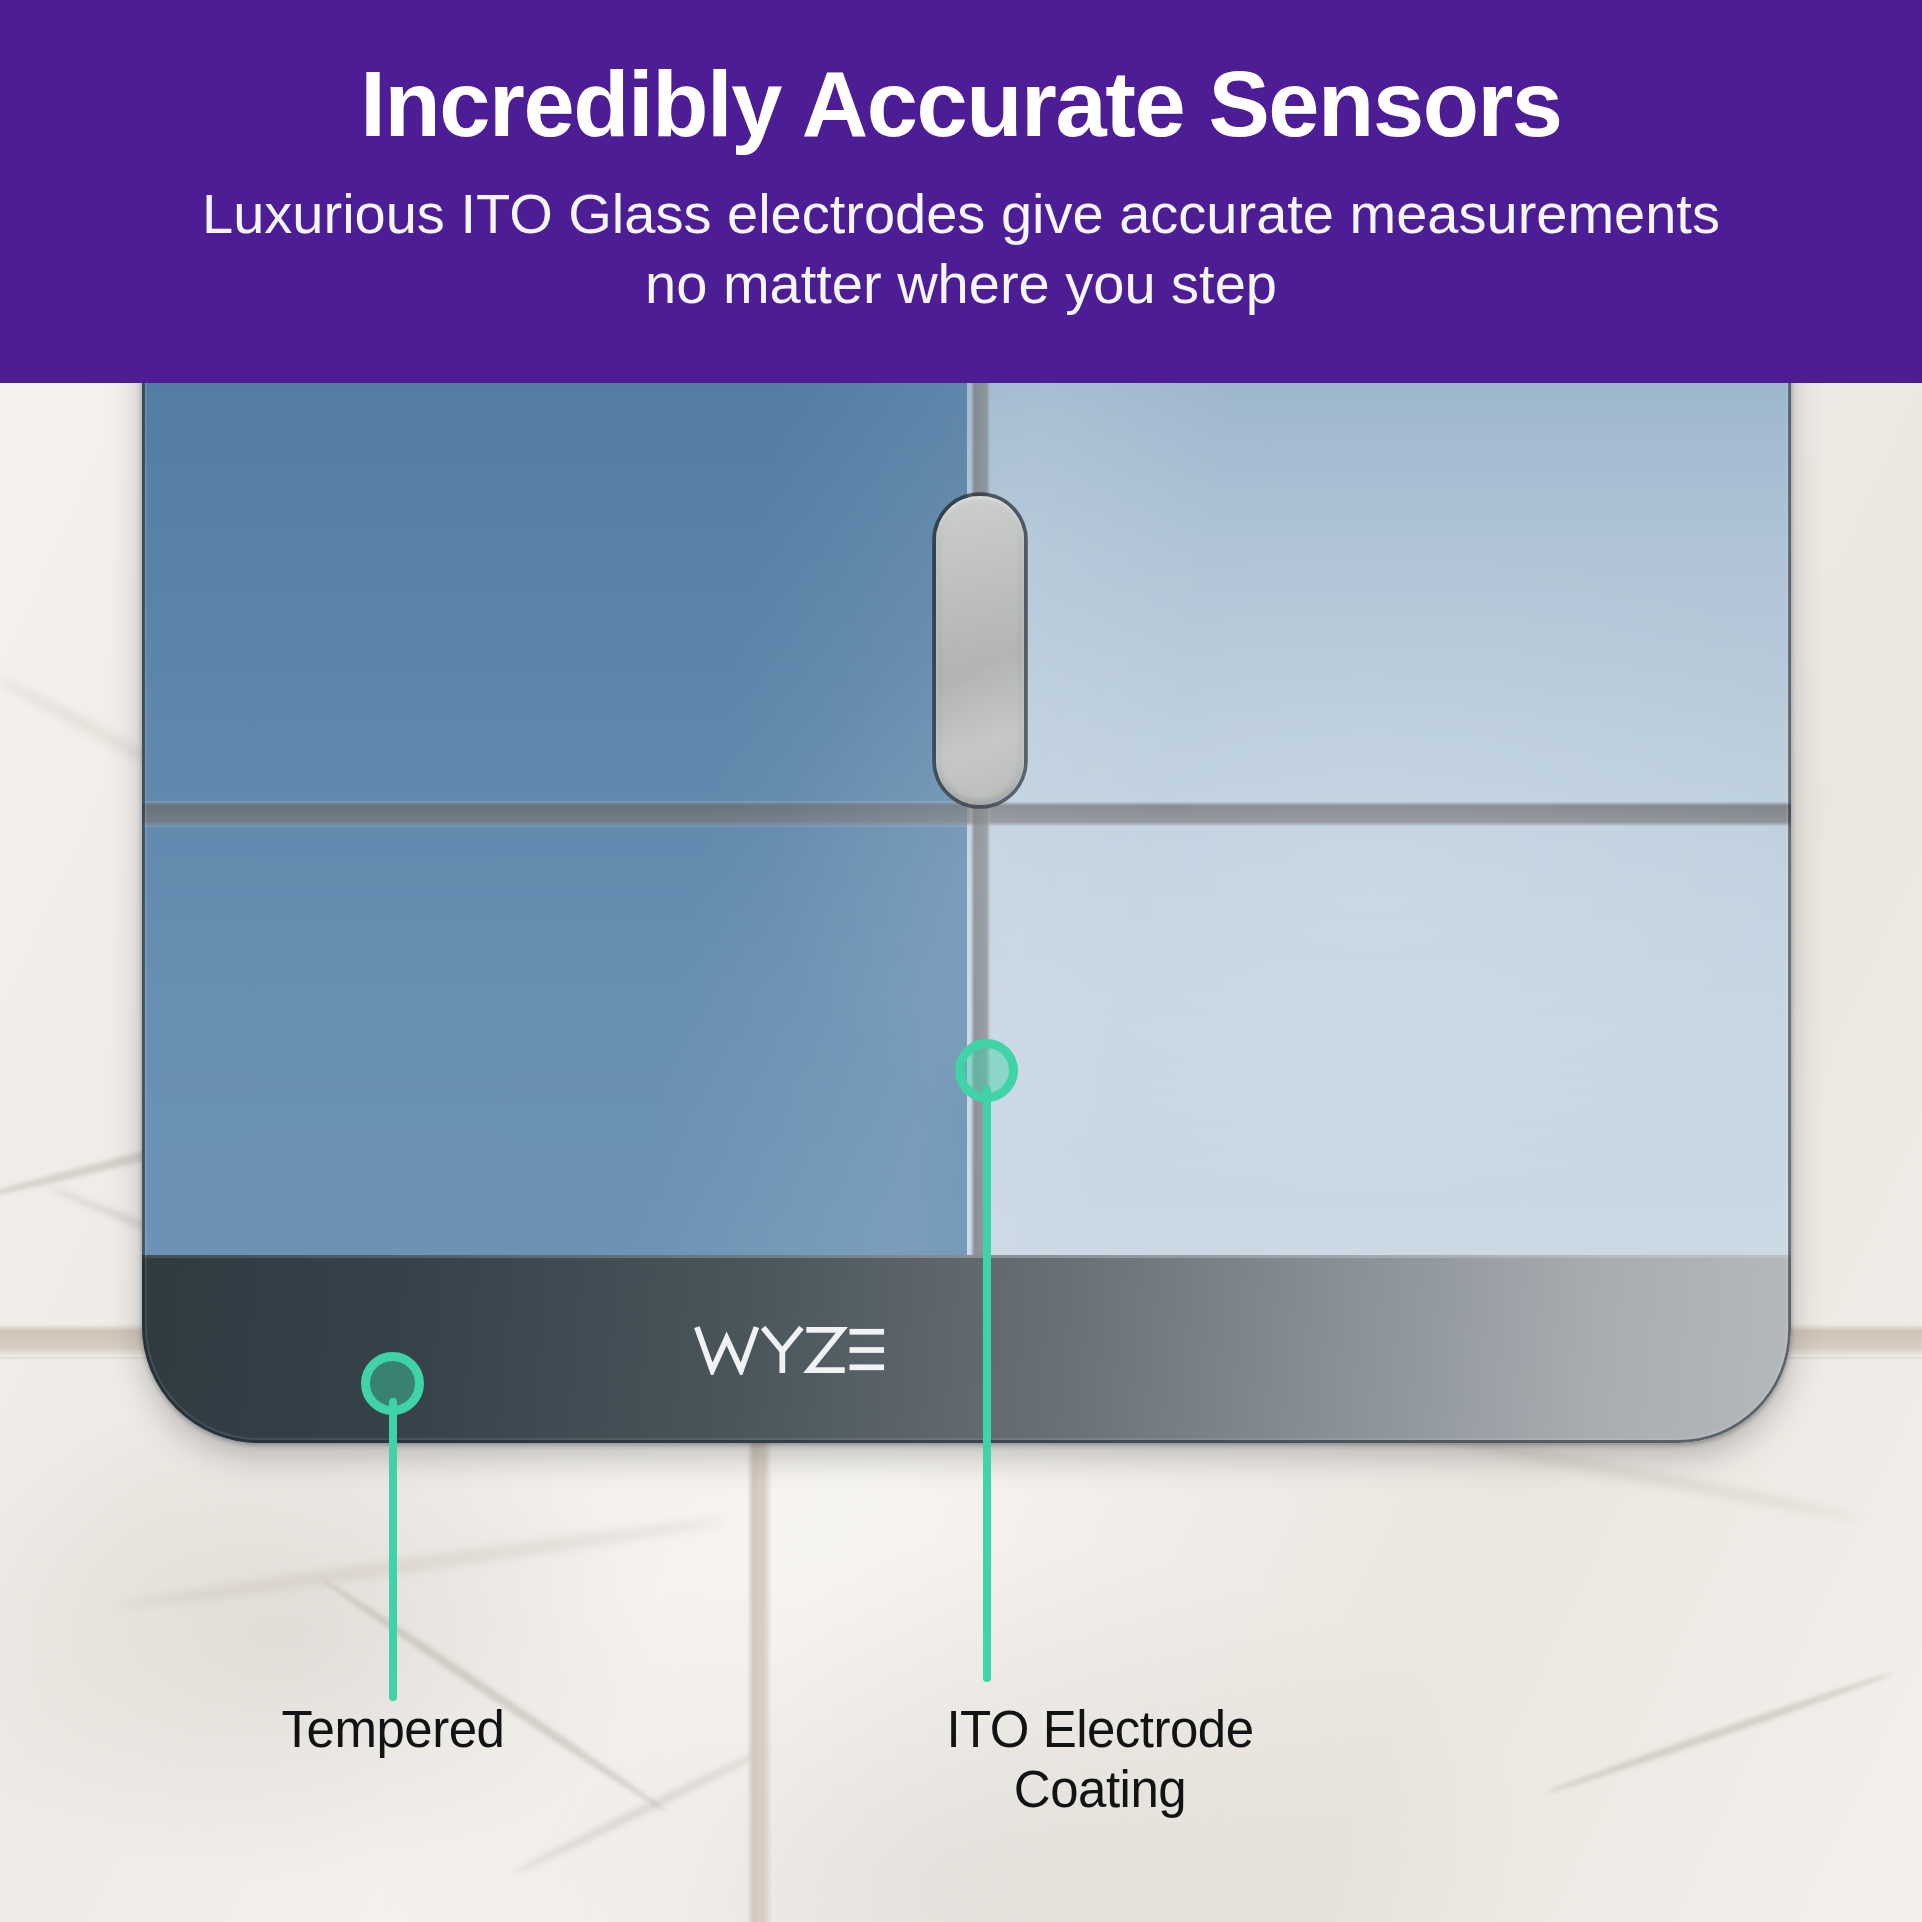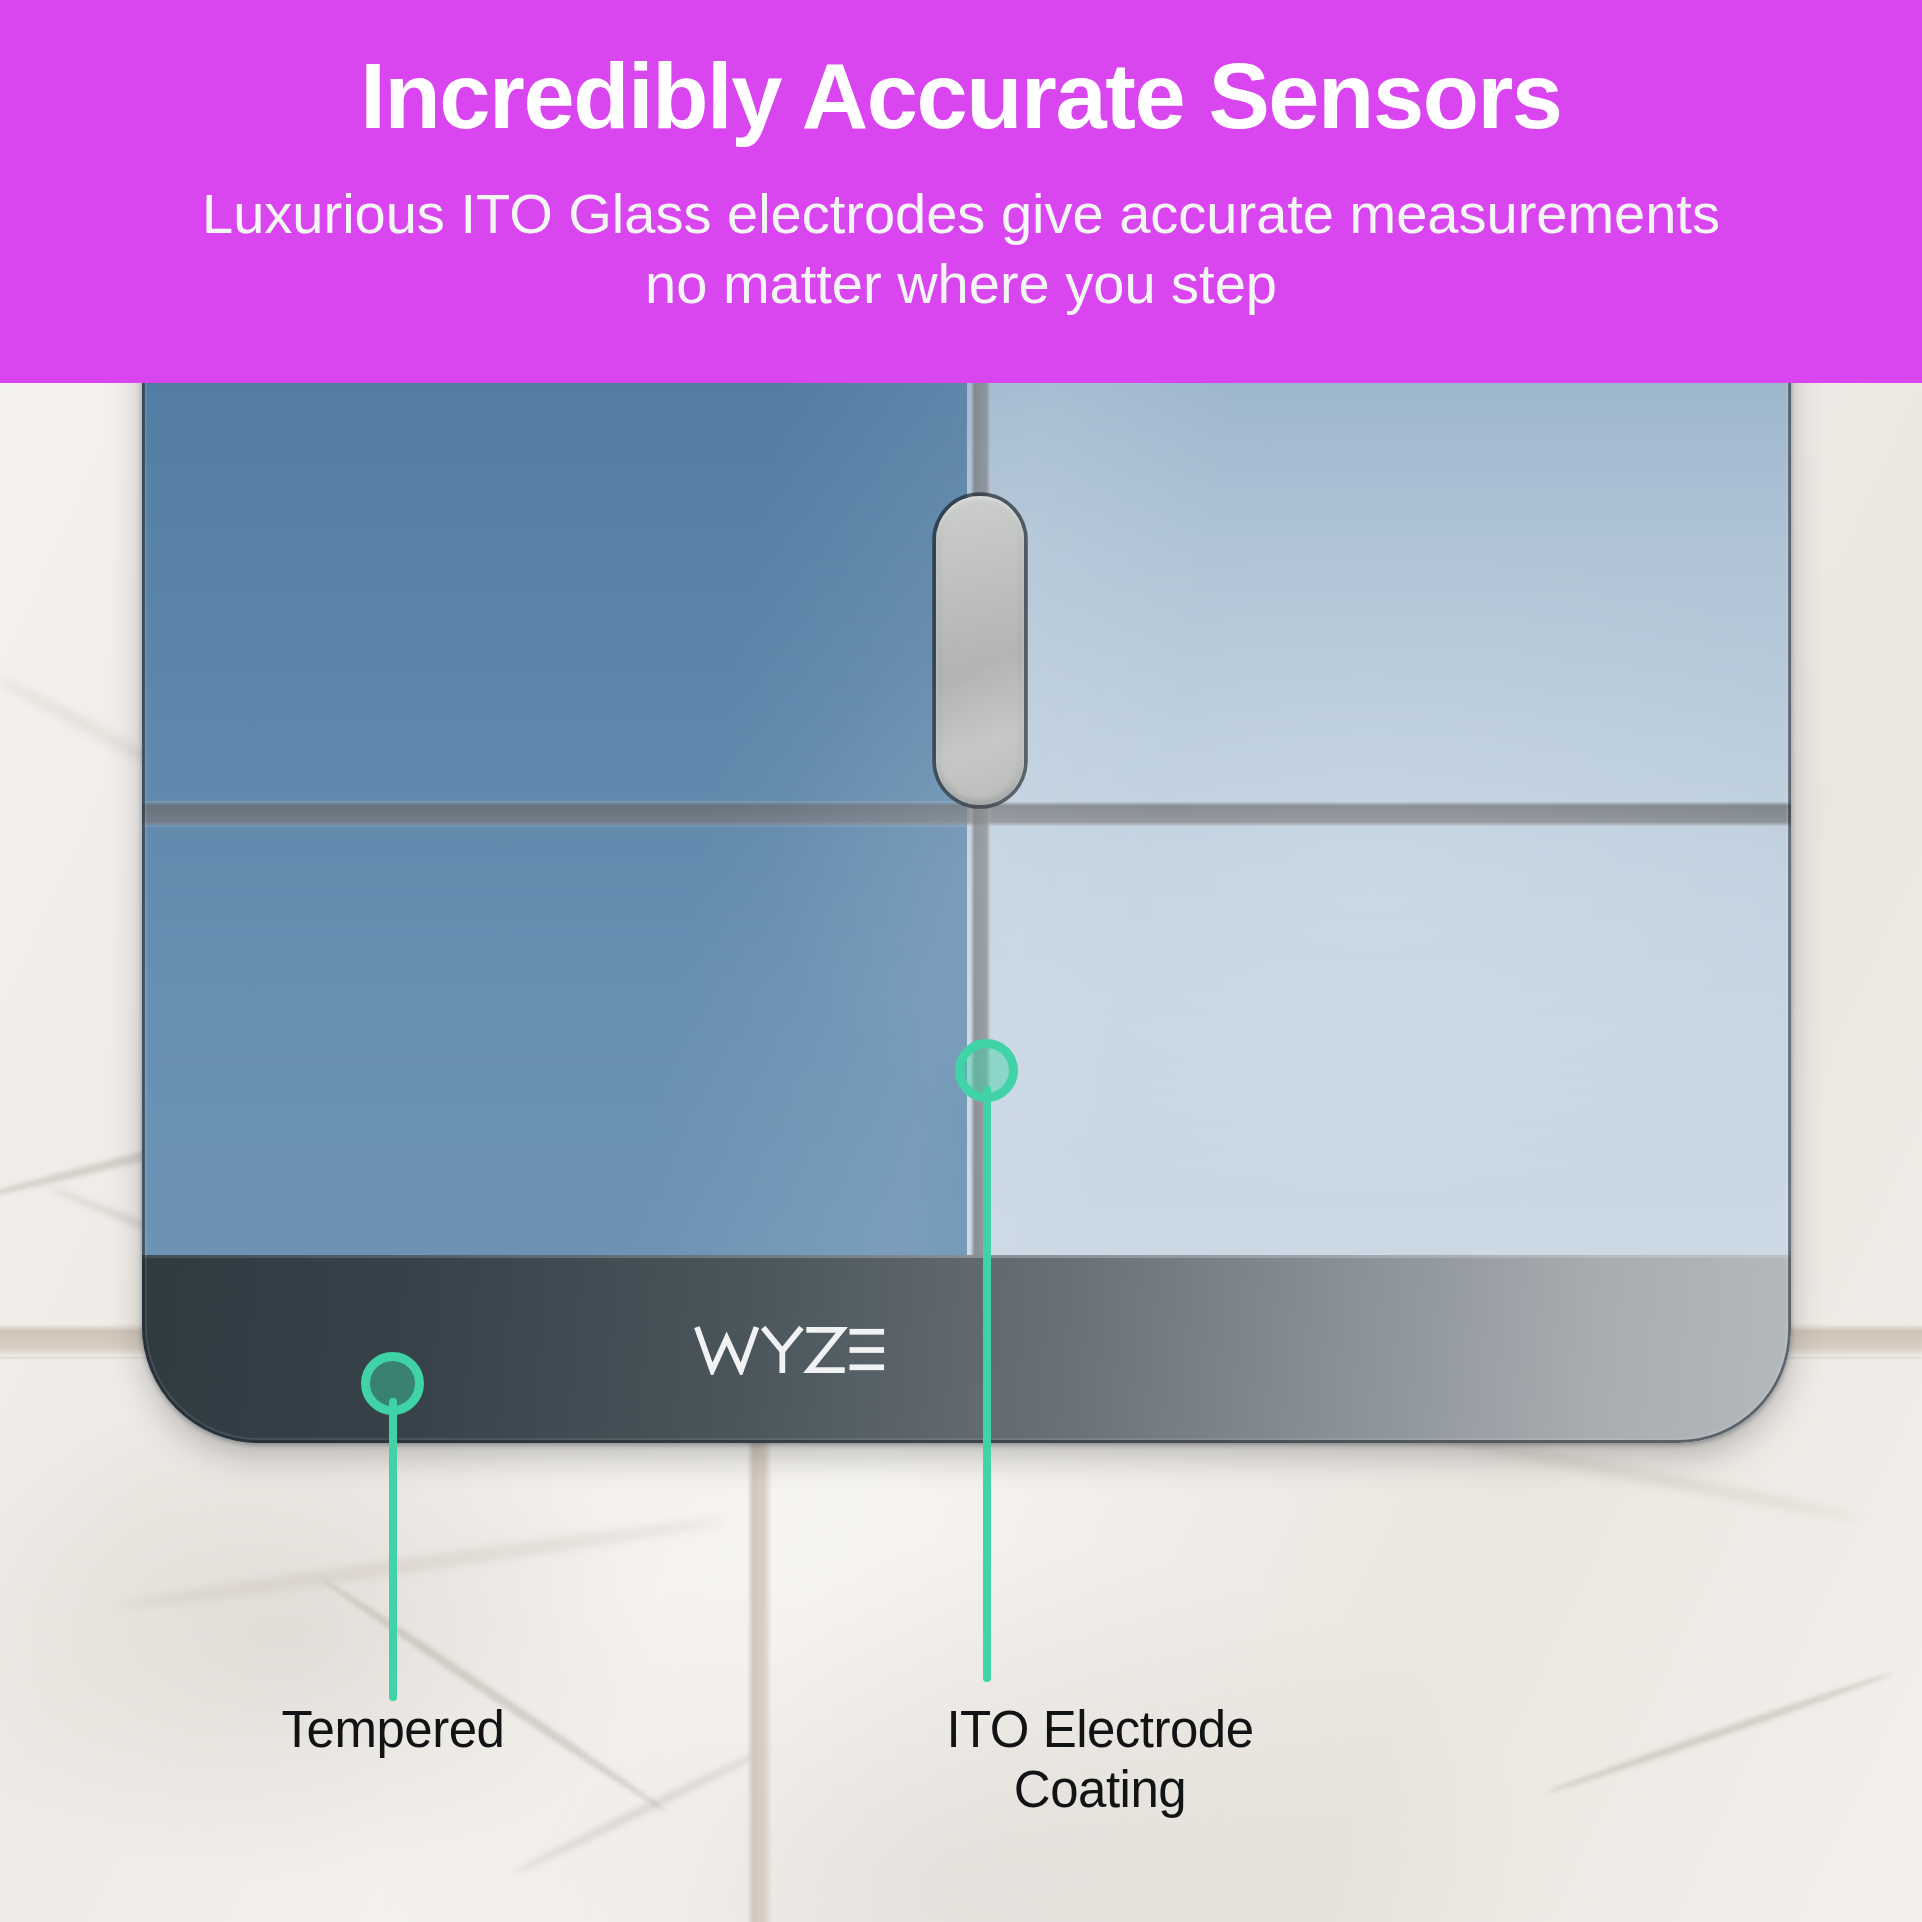--- a/index.html
+++ b/index.html
@@ -134,40 +134,40 @@
     font-size:51px;
     line-height:1.18;
     font-weight:500;
     letter-spacing:-0.5px;
     font-family:"Liberation Sans","DejaVu Sans",sans-serif;
   }
 
   
   .banner{
     position:absolute;left:0;top:0;width:1922px;height:383px;
-    background:#d946ef;
+    background:#4c1d95;
     display:flex;flex-direction:column;align-items:center;justify-content:center;
     box-sizing:border-box;padding:0 86px;
   }
   .banner-title{
     color:#ffffff;
     font-size:92px;
     font-weight:bold;
     letter-spacing:-1.4px;
     line-height:1.04;
     margin:0 0 19px 0;
     text-align:center;
   }
   .banner-sub{
     color:#f4f6f5;
     font-size:56px;
     font-weight:400;
     line-height:1.24;
     text-align:center;
-    margin:16px;
+    margin:8px;
     max-width:1652px;
   }
 </style>
 </head>
 <body>
 
 <div class="stage">
 
   <div class="floor">
     <div class="vein" style="left:-38px;  top:1134px; width:500px; height:9.6px; transform:rotate(-14deg);"></div>

